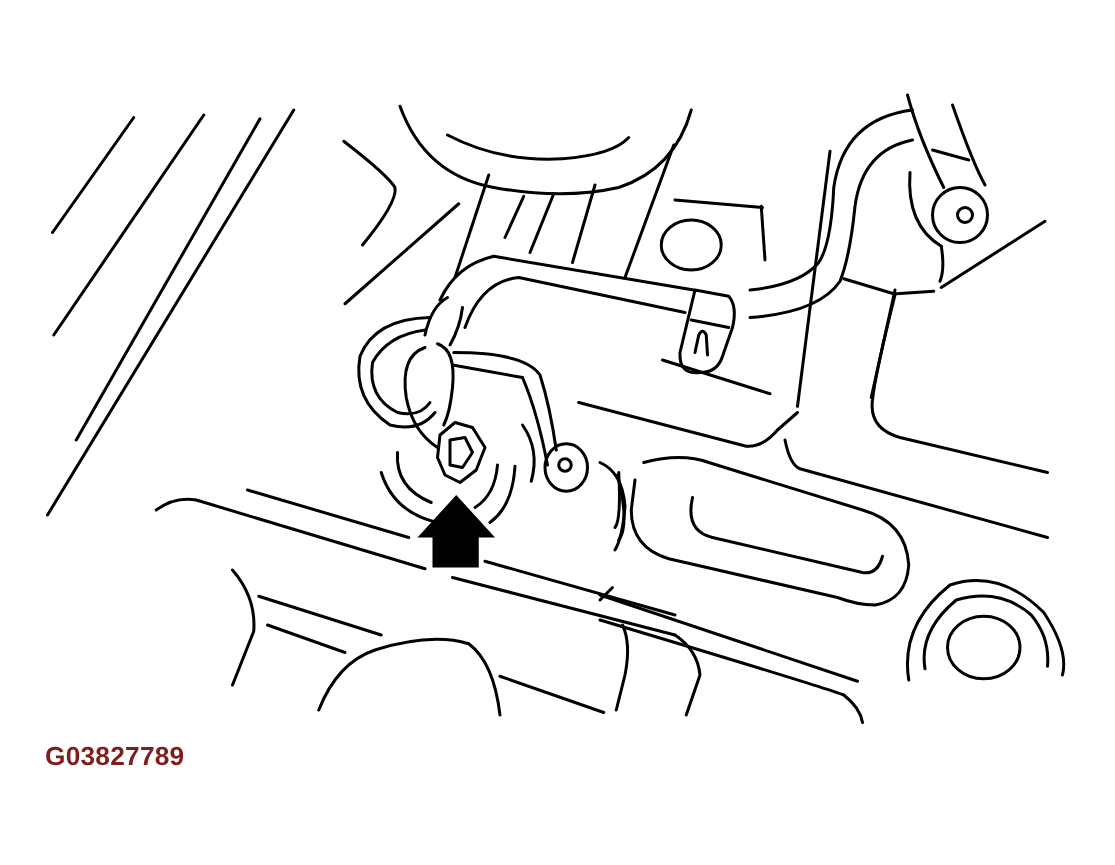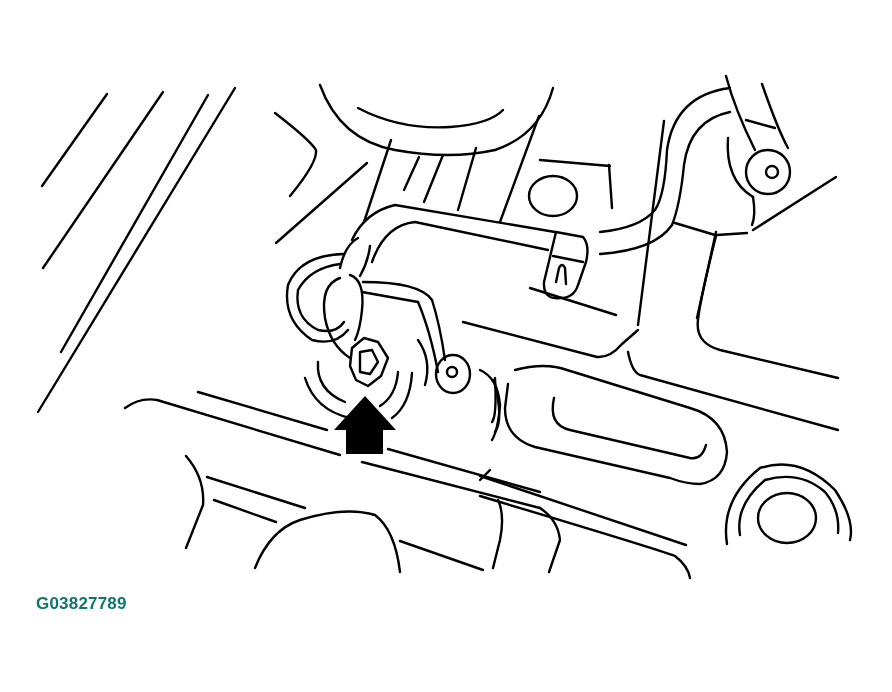--- a/index.html
+++ b/index.html
@@ -5,21 +5,21 @@
   html, body { margin: 0; padding: 0; background: #ffffff; }
   body { width: 892px; height: 692px; position: relative; overflow: hidden; }
   #diagram { position: absolute; left: 0; top: 0; width: 892px; height: 692px; }
   #diagram path, #diagram line, #diagram circle, #diagram ellipse {
     fill: none; stroke: #000; stroke-width: 2.4; stroke-linecap: round; stroke-linejoin: round;
   }
   #diagram .filled { fill: #000; stroke: none; }
   .figure-id {
     position: absolute; left: 36px; top: 594px;
     font-family: "Liberation Sans", sans-serif; font-weight: bold;
-    font-size: 17px; color: #0f766e; letter-spacing: 0.2px;
+    font-size: 21px; color: #7f1d1d; letter-spacing: 0.2px;
   }
 </style>
 </head>
 <body>
 
 <svg id="diagram" viewBox="0 0 892 692" xmlns="http://www.w3.org/2000/svg">
 
   <g>
     <line x1="107" y1="94" x2="42" y2="186"></line>
     <line x1="163" y1="92" x2="43" y2="268"></line>

